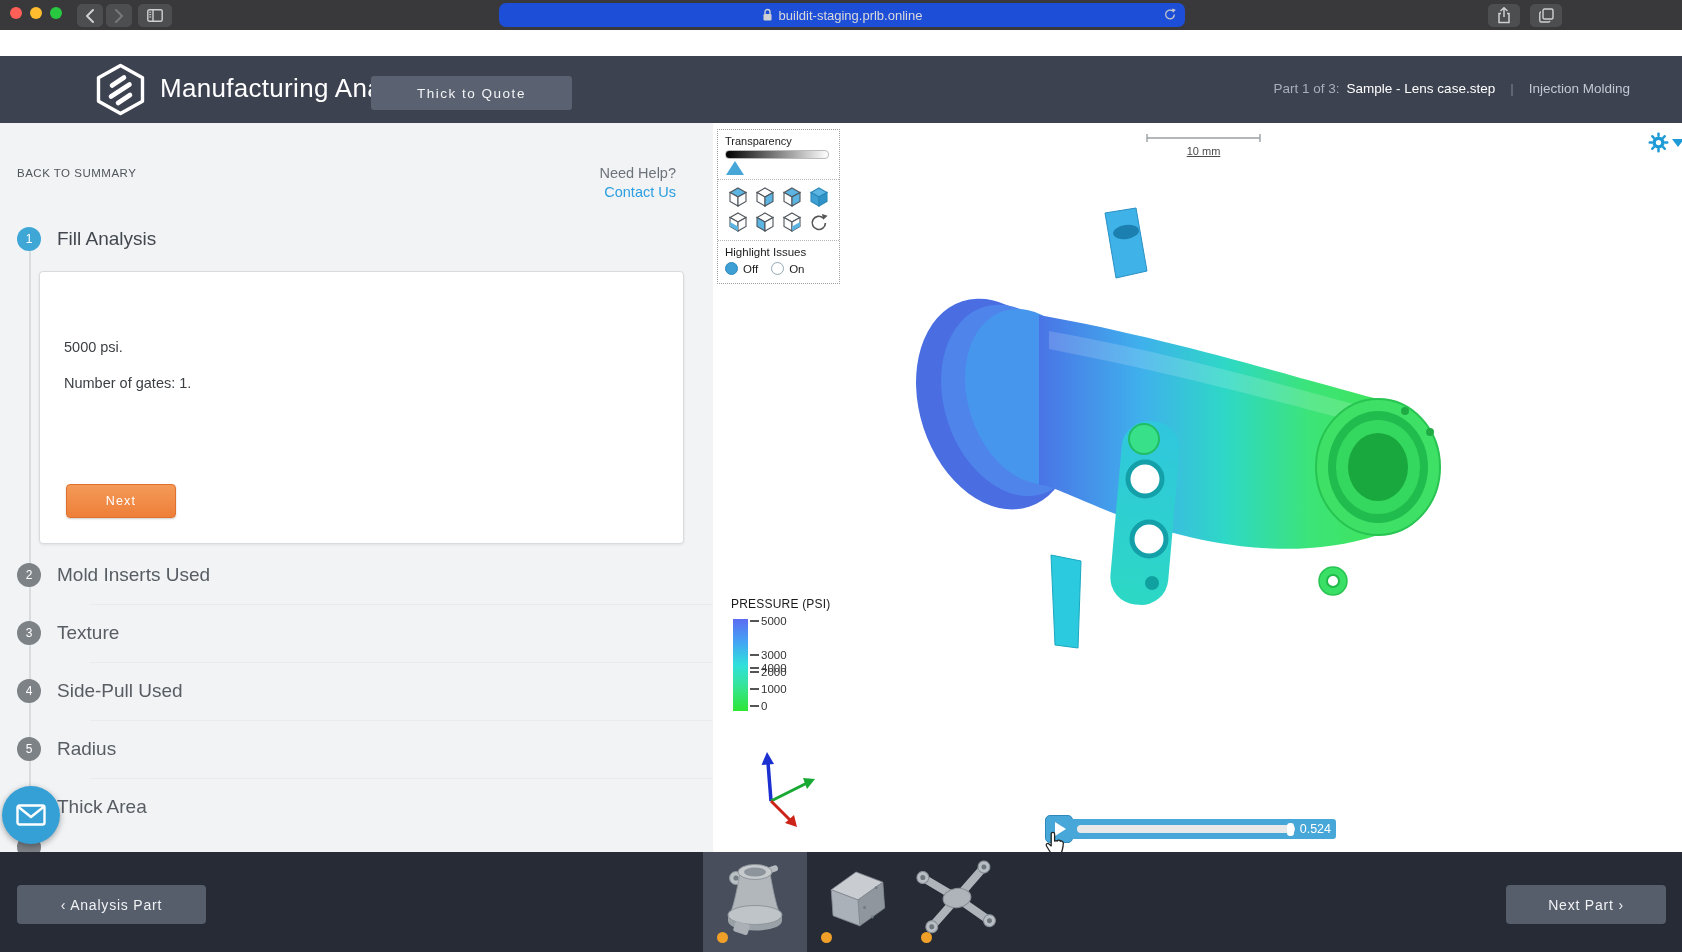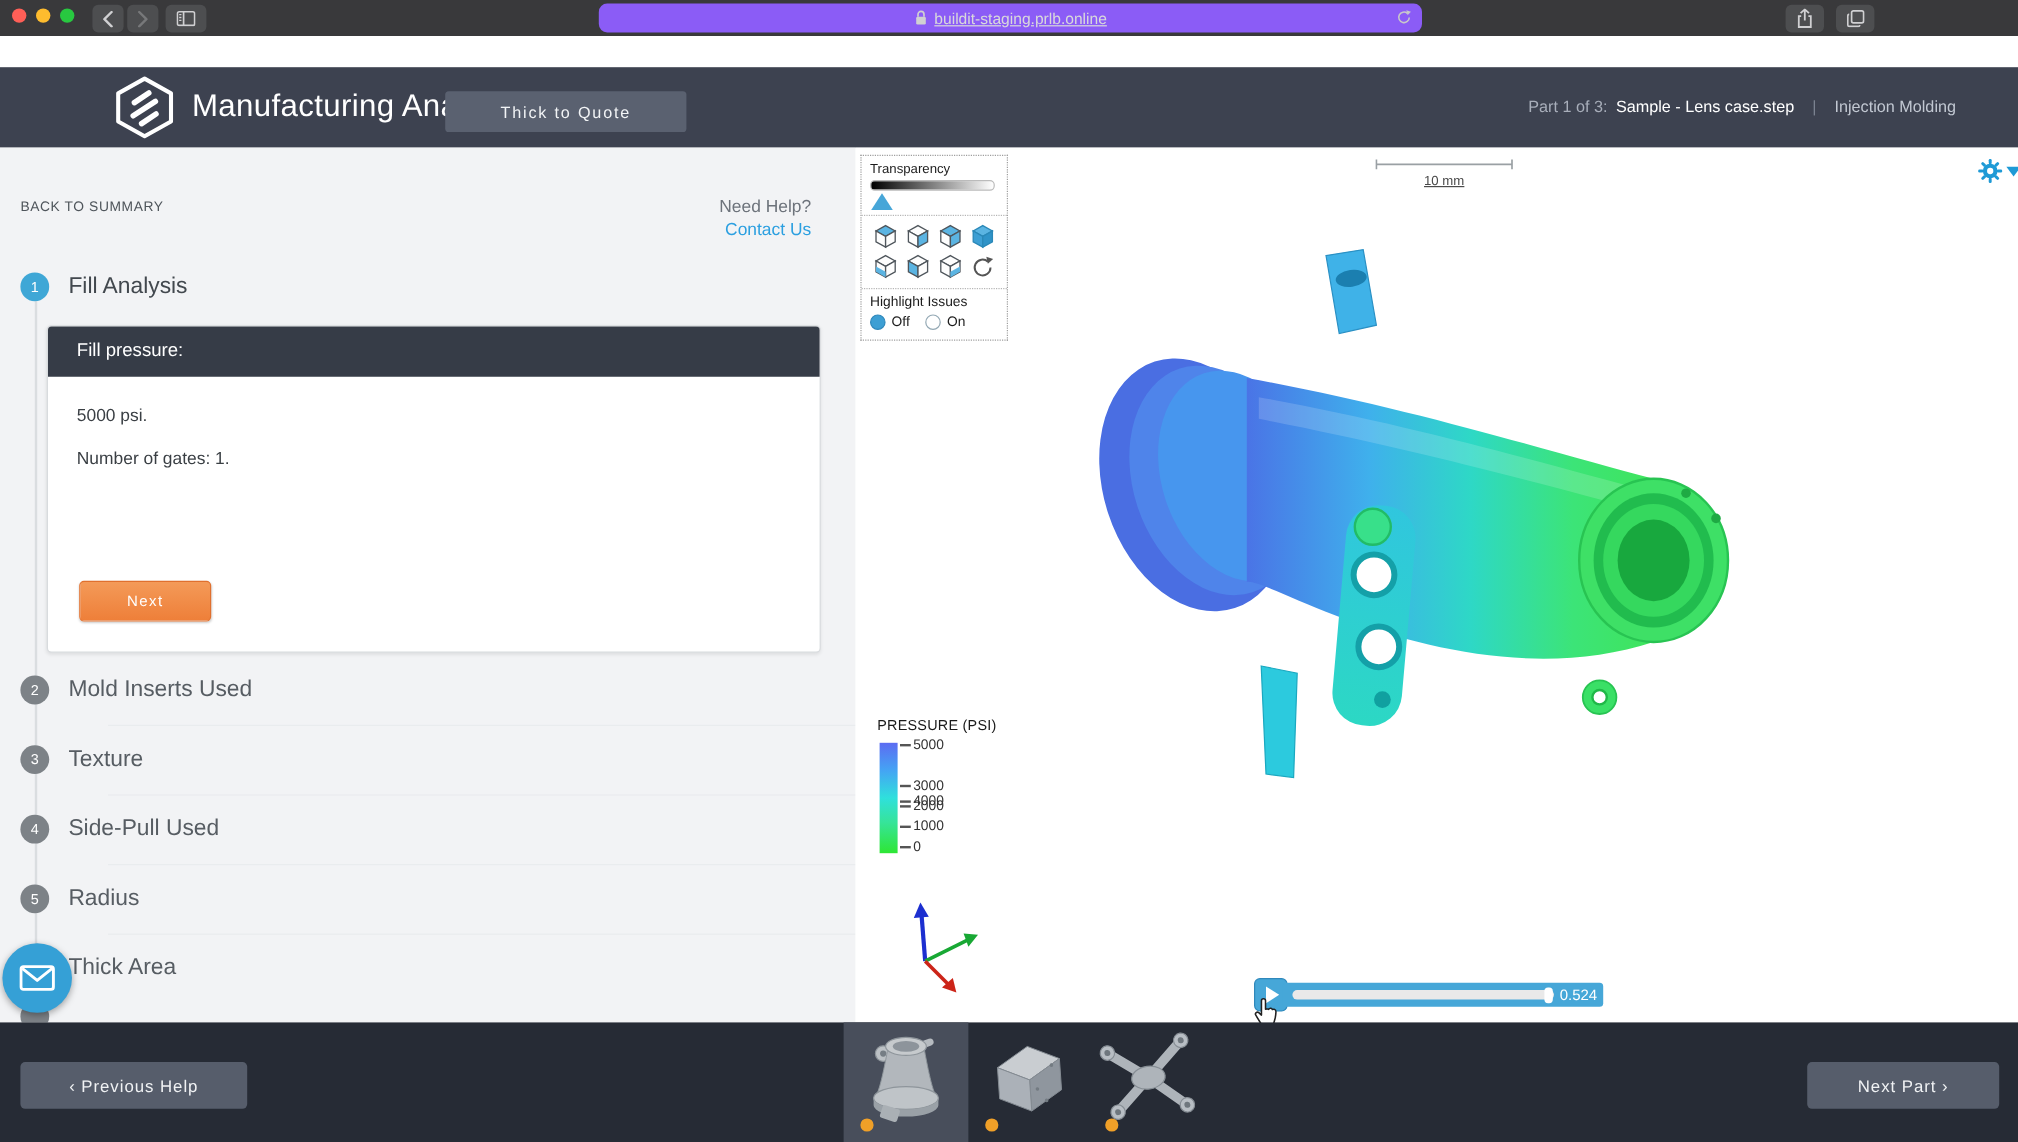--- a/index.html
+++ b/index.html
@@ -5,22 +5,22 @@
   * { margin:0; padding:0; box-sizing:border-box; }
   body { font-family:"Liberation Sans", sans-serif; background:#111; }
   .screen { position:relative; width:1682px; height:952px; overflow:hidden; background:#fff; }
 
   
   .titlebar { position:absolute; left:0; top:0; width:1682px; height:30px; background:#39393b; }
   .traffic { position:absolute; left:10px; top:7px; display:flex; gap:8px; }
   .tl { width:12px; height:12px; border-radius:50%; }
   .tl.red{background:#ff5f57}.tl.yellow{background:#febc2e}.tl.green{background:#28c840}
   .navbtn { position:absolute; top:4px; height:23px; border-radius:5px; background:#4d4e50; display:flex; align-items:center; justify-content:center; }
-  .urlbar { position:absolute; left:499px; top:3px; width:686px; height:24px; border-radius:7px; background:#8b5cf6; color:#d9d9db;
-            display:flex; align-items:center; justify-content:center; font-size:13px;text-decoration:underline; }
+  .urlbar { position:absolute; left:499px; top:3px; width:686px; height:24px; border-radius:7px; background:#1d4ed8; color:#d9d9db;
+            display:flex; align-items:center; justify-content:center; font-size:13px; }
   .urlbar .refresh { position:absolute; right:8px; top:4px; }
   .rightbtns { position:absolute; top:4px; right:120px; display:flex; gap:10px; }
   .rightbtns .navbtn { position:static; width:32px; }
 
   .tabstrip { position:absolute; left:0; top:30px; width:1682px; height:26px; background:#2e2e30; border-top:1px solid #242426; }
   .tabtitle { position:absolute; left:0; right:0; top:0; height:26px; line-height:26px; text-align:center; color:#cfcfd1; font-size:12.5px; }
   .newtab { position:absolute; right:0; top:0; width:30px; height:26px; border-left:1px solid #3d3d3f; color:#98989a;
             font-size:17px; line-height:24px; text-align:center; }
 
   
@@ -188,21 +188,20 @@
     <div class="help">
       <div class="nh">Need Help?</div>
       <div class="cu">Contact Us</div>
     </div>
     <div class="connector"></div>
 
     <div class="stepcircle active" style="top:104px;">1</div>
     <div class="steplabel active" style="top:105px;">Fill Analysis</div>
 
     <div class="card">
-      <div class="cardheader">Fill pressure:</div>
       <div class="cardline" style="top:67px;">5000 psi.</div>
       <div class="cardline" style="top:103px;">Number of gates: 1.</div>
       <button class="nextbtn">Next</button>
     </div>
 
     <div class="sep" style="top:481px;"></div>
     <div class="stepcircle" style="top:440px;">2</div>
     <div class="steplabel" style="top:441px;">Mold Inserts Used</div>
 
     <div class="sep" style="top:539px;"></div>
@@ -453,21 +452,21 @@
       <div class="track"></div>
       <div class="thumb"></div>
       <div class="sliderval">0.524</div>
     </div>
     <svg class="cursor" width="26" height="28" viewBox="0 0 26 28">
       <path d="M10 26 L4.5 17 c-1.1-1.7 1.1-3.4 2.5-2.1 l2.2 2 V5 a1.7 1.7 0 0 1 3.4 0 V12 l1.1-.2 c.6-.1 1.1 0 1.5.3 .3-.6 1.1-1 1.8-.9 .6.1 1.1.5 1.3 1.1 .5-.3 1.1-.4 1.6-.2 1 .3 1.4 1.1 1.4 2.1 0 0-.2 3.7-.8 5.8 -.5 1.9-1.7 6-1.7 6 Z" fill="#fff" stroke="#222" stroke-width="1.3" stroke-linejoin="round"></path>
     </svg>
   </div>
 
   <div class="footer">
-    <button class="footbtn prev">‹ Previous Help</button>
+    <button class="footbtn prev">‹ Analysis Part</button>
 
     <div class="tile selected" style="left:703px;width:104px;">
       <svg class="part" width="78" height="84" viewBox="0 0 78 84">
         <rect x="49" y="9" width="14" height="6" rx="3" fill="#b6bbc0" transform="rotate(-20 55 14)"></rect>
         <circle cx="20" cy="20" r="6.5" fill="#bcc1c5" stroke="#8e959b"></circle>
           <circle cx="20" cy="20" r="2.6" fill="#767e85"></circle>
         <path d="M24,15 C24,15 18,50 14,55 L64,55 C60,50 54,15 54,15 Z" fill="#b2b7bc" stroke="#8e959b" stroke-width="0.8"></path>
         <ellipse cx="39" cy="14" rx="17" ry="7.5" fill="#c6cacd" stroke="#8e959b"></ellipse>
         <ellipse cx="39" cy="14" rx="11" ry="4.5" fill="#8d949b"></ellipse>
         <ellipse cx="39" cy="57" rx="27" ry="9.5" fill="#bfc4c8" stroke="#8e959b"></ellipse>

